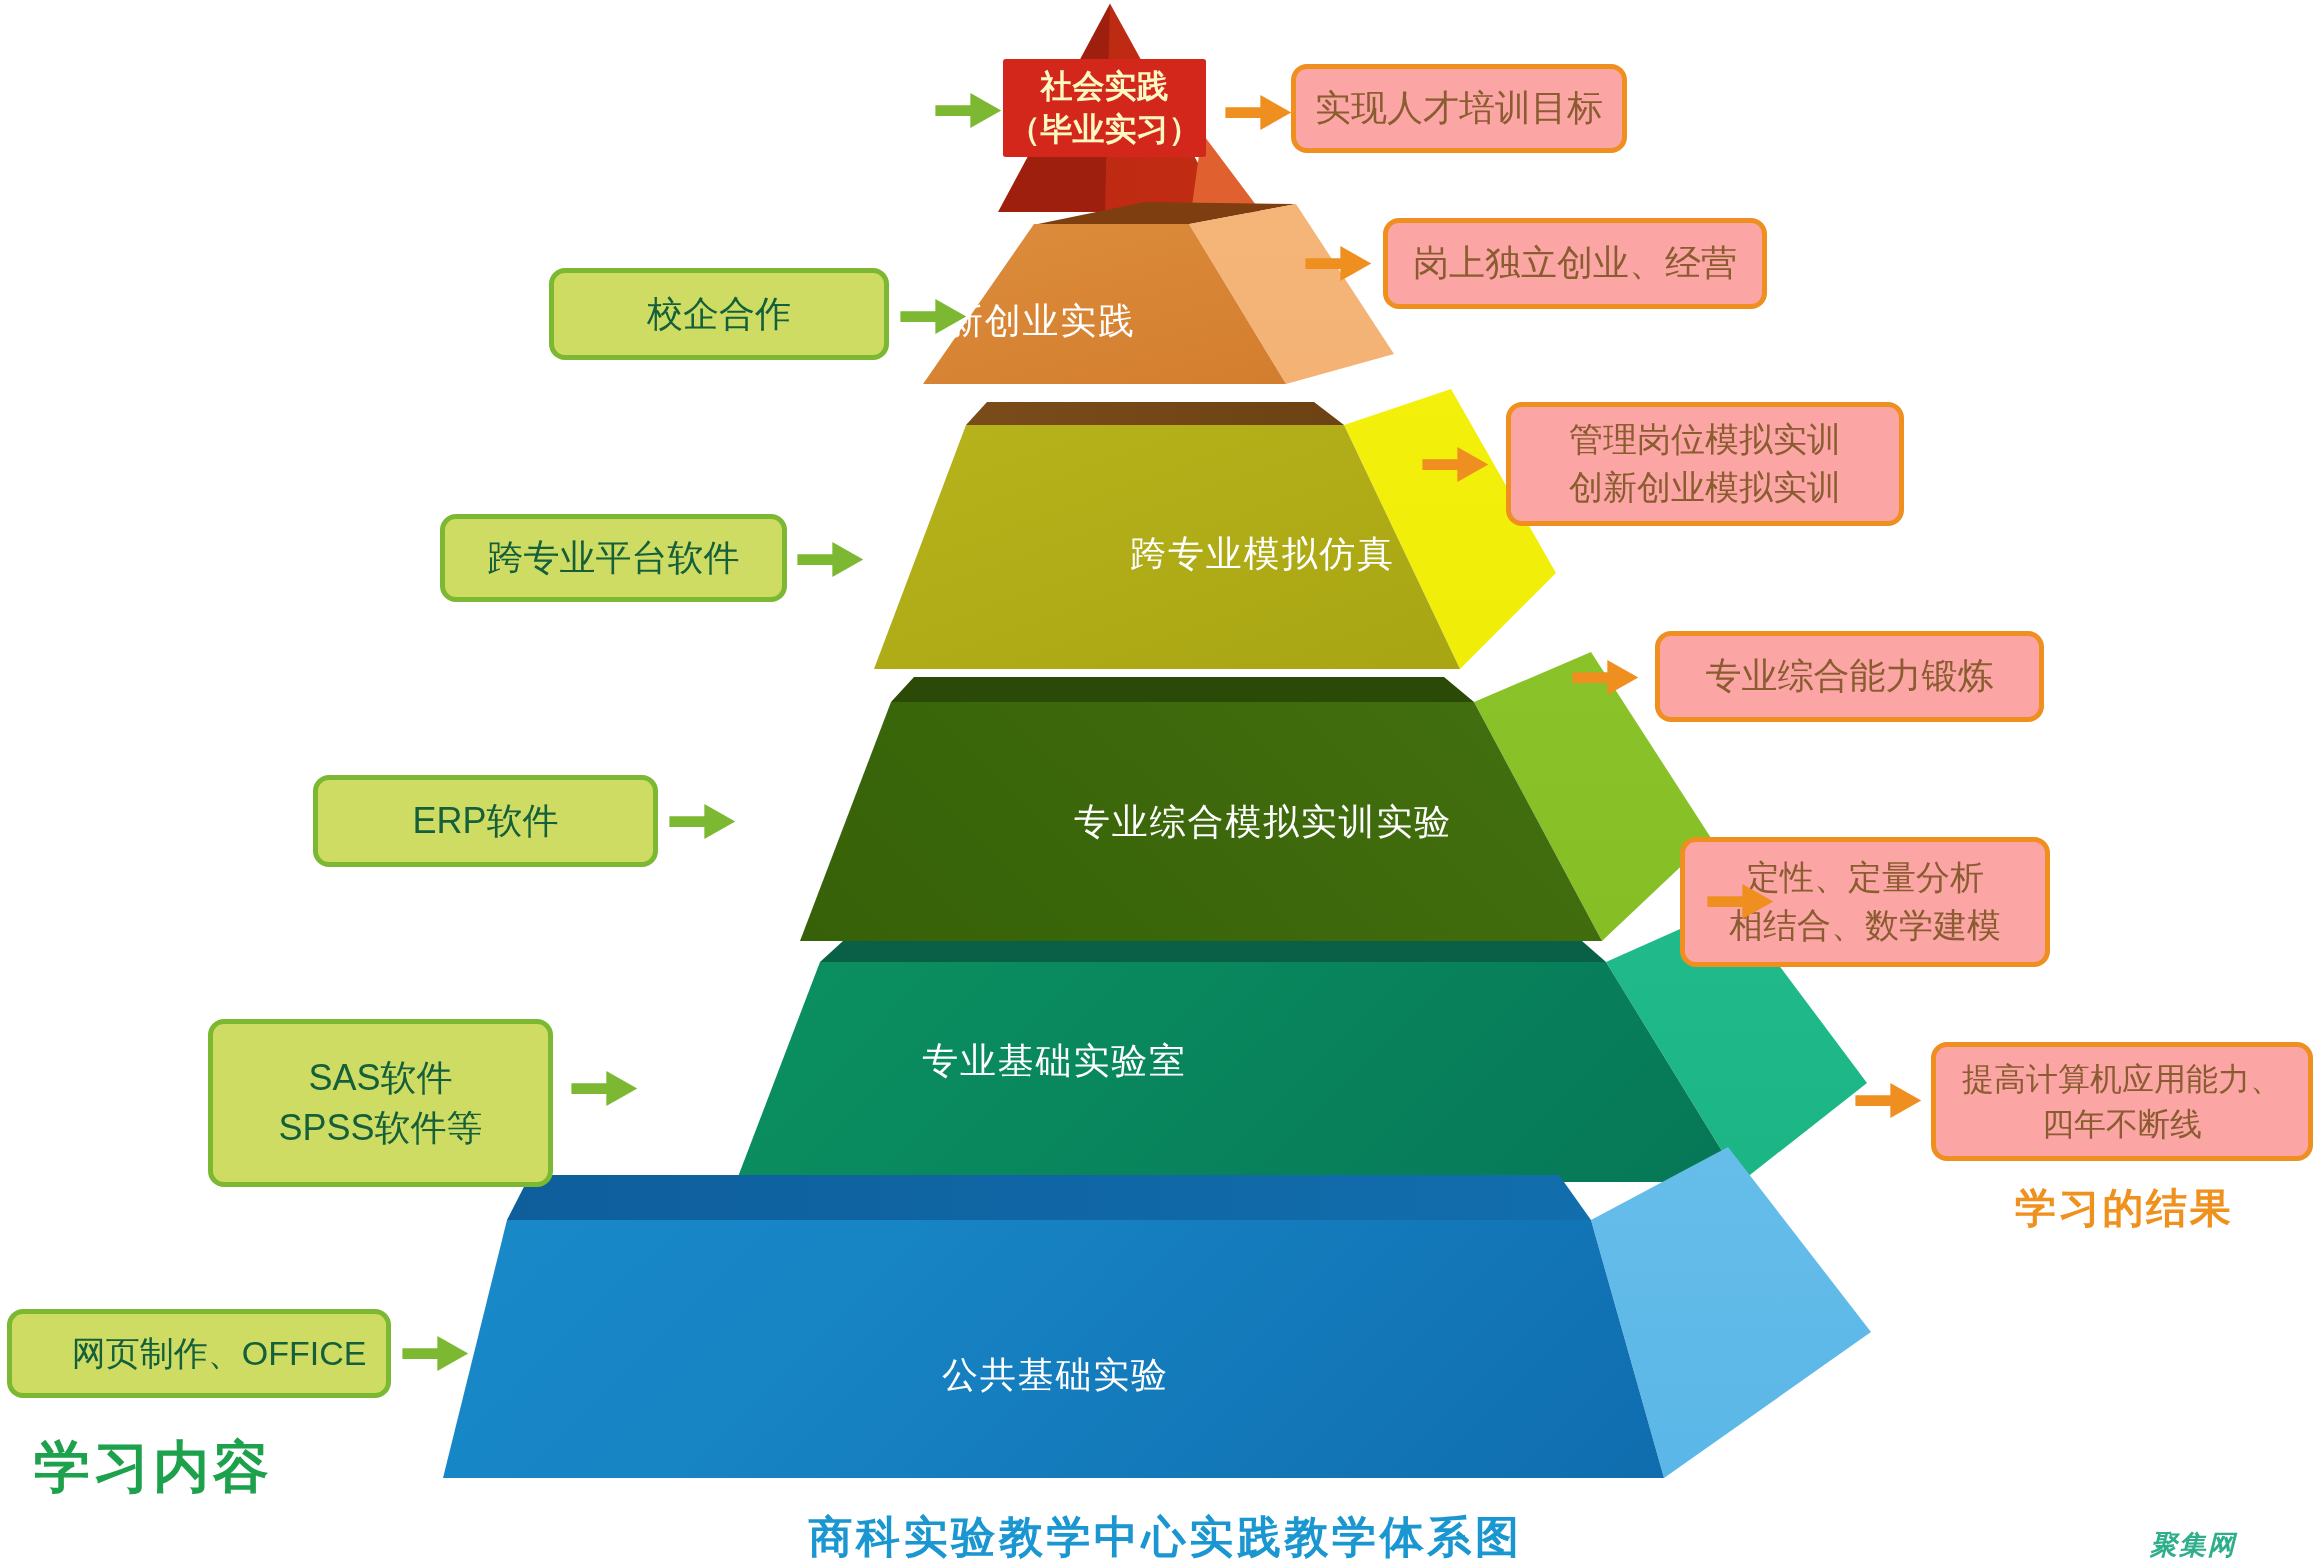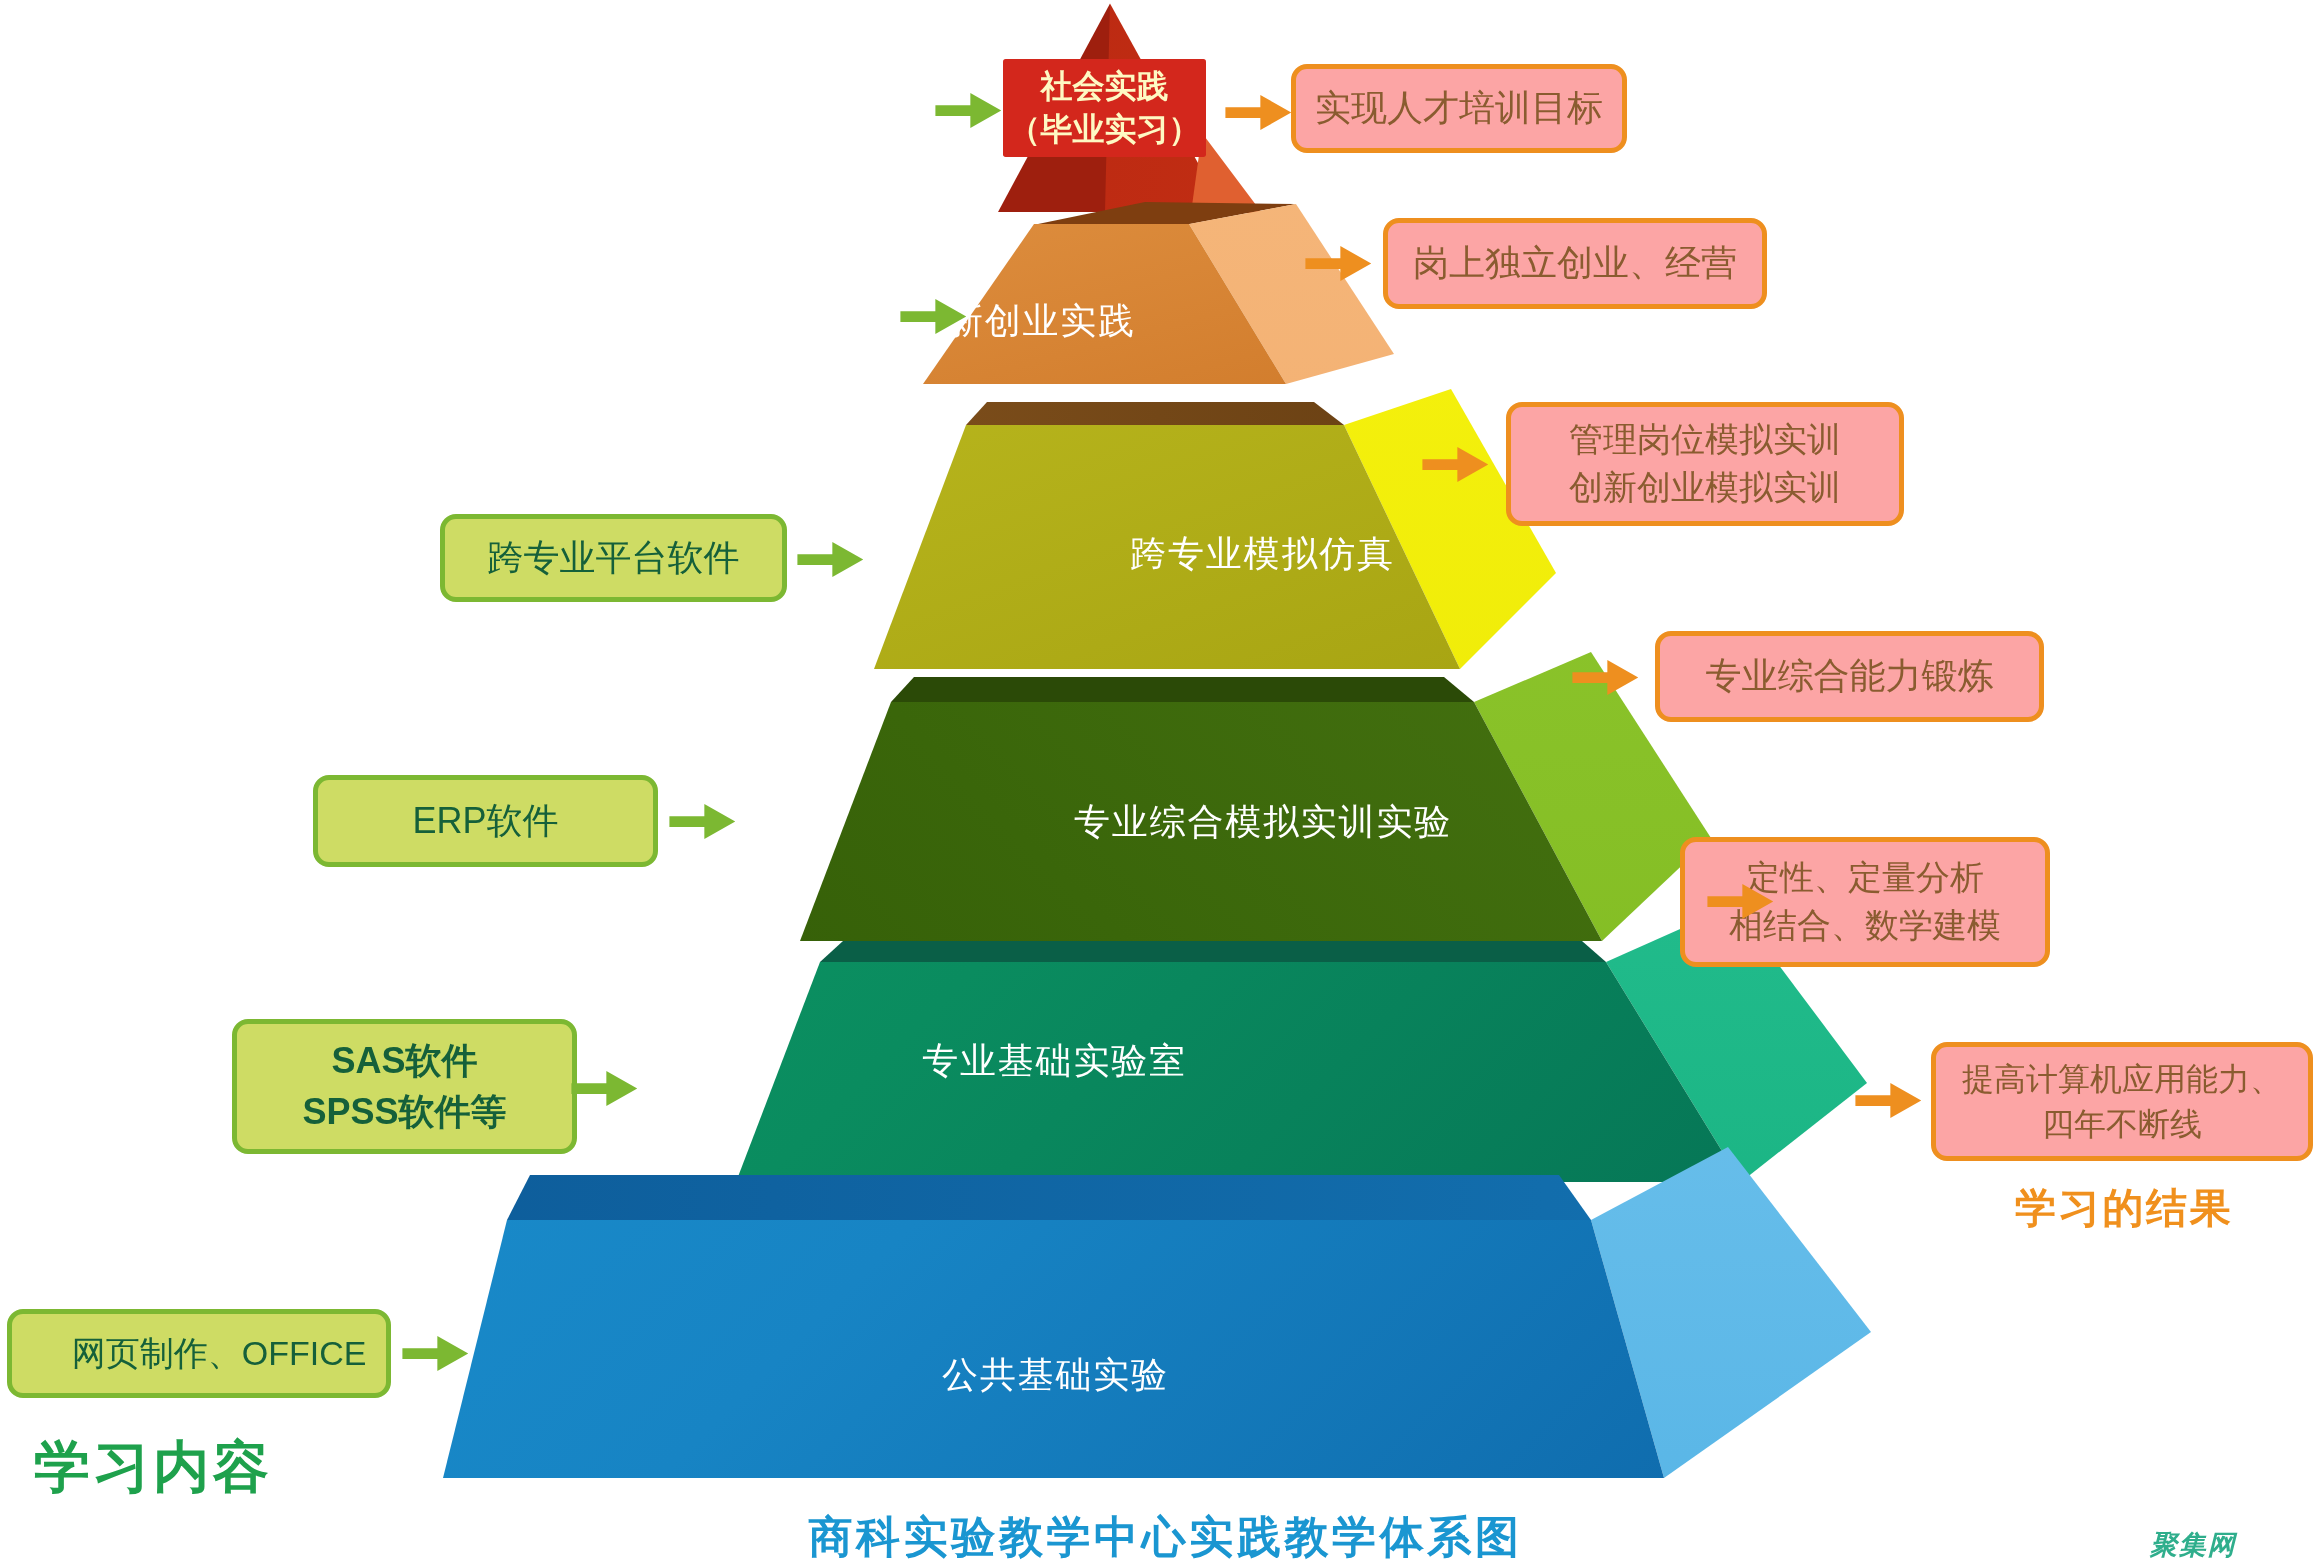--- a/index.html
+++ b/index.html
@@ -60,21 +60,21 @@
     position:absolute;box-sizing:border-box;border-radius:16px;
     display:flex;align-items:center;justify-content:center;text-align:center;
     white-space:pre-line;line-height:1.4;font-size:36px;
   }
   .box.green {border:5.3px solid #7cb832;background:#cedc64;color:#15603a;}
   .box.orange{border:5.3px solid #ee8f1f;background:#fca5a5;color:#8a5c30;}
   .gb1{left:532px;top:64px;width:397px;height:89px;}
   .gb2{left:549px;top:268px;width:340px;height:92px;}
   .gb3{left:440px;top:514px;width:347px;height:88px;}
   .gb4{left:313px;top:775px;width:345px;height:92px;}
-  .gb5{left:232px;top:1019px;width:345px;height:135px;font-weight:bold;}
+  .gb5{left:208px;top:1019px;width:345px;height:168px;}
   .gb6{left:7.1px;top:1309px;width:384px;height:89px;font-size:34px;padding-left:40px;}
   .ob1{left:1291px;top:64px;width:336px;height:89px;}
   .ob2{left:1383px;top:218px;width:384px;height:91px;}
   .ob3{left:1506px;top:402px;width:398px;height:124px;font-size:34px;}
   .ob4{left:1655px;top:631px;width:389px;height:91px;}
   .ob5{left:1680px;top:837px;width:370px;height:130px;font-size:34px;}
   .ob6{left:1931px;top:1042px;width:382px;height:119px;font-size:32px;}
   
   .arr{position:absolute;width:68px;height:43px;}
   .arr svg{display:block;width:100%;height:100%;}
@@ -122,20 +122,21 @@
   <div class="shape l6-front"></div>
 
   <div class="top-box">社会实践
 （毕业实习）</div>
   <div class="lvl-label" style="left:836px;top:297px;width:373px;">创新创业实践</div>
   <div class="lvl-label" style="left:1058px;top:530px;width:409px;">跨专业模拟仿真</div>
   <div class="lvl-label" style="left:1014px;top:798px;width:498px;">专业综合模拟实训实验</div>
   <div class="lvl-label" style="left:850px;top:1037px;width:409px;">专业基础实验室</div>
   <div class="lvl-label" style="left:851px;top:1351px;width:409px;">公共基础实验</div>
 
+  <div class="box green gb2">校企合作</div>
   <div class="box green gb3">跨专业平台软件</div>
   <div class="box green gb4">ERP软件</div>
   <div class="box green gb5">SAS软件
 SPSS软件等</div>
   <div class="box green gb6">网页制作、OFFICE</div>
 
   <div class="box orange ob1">实现人才培训目标</div>
   <div class="box orange ob2">岗上独立创业、经营</div>
   <div class="box orange ob3">管理岗位模拟实训
 创新创业模拟实训</div>

